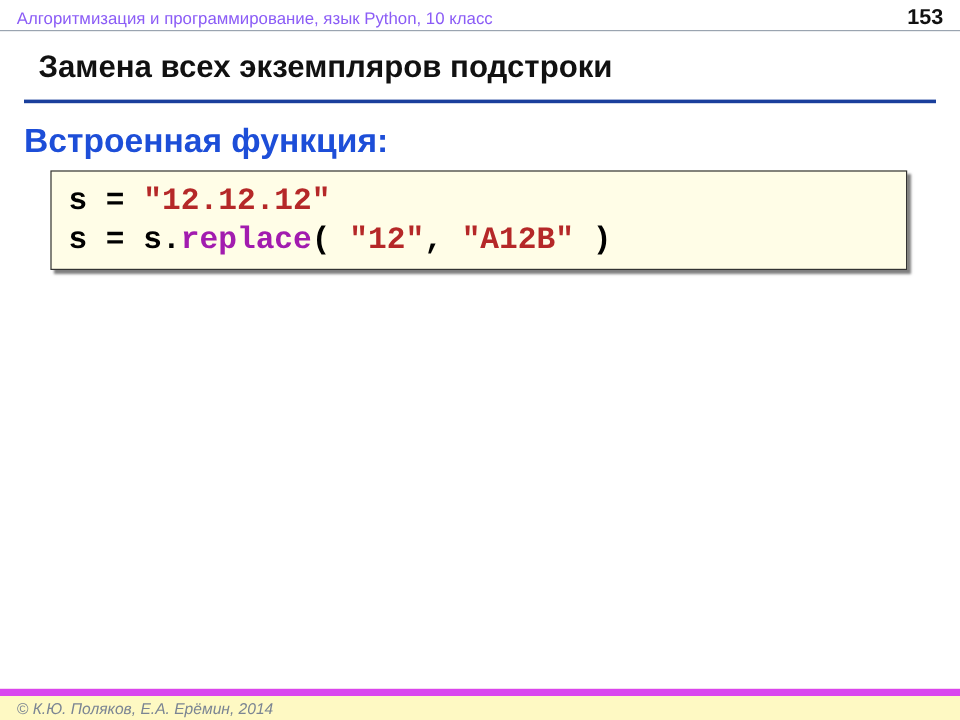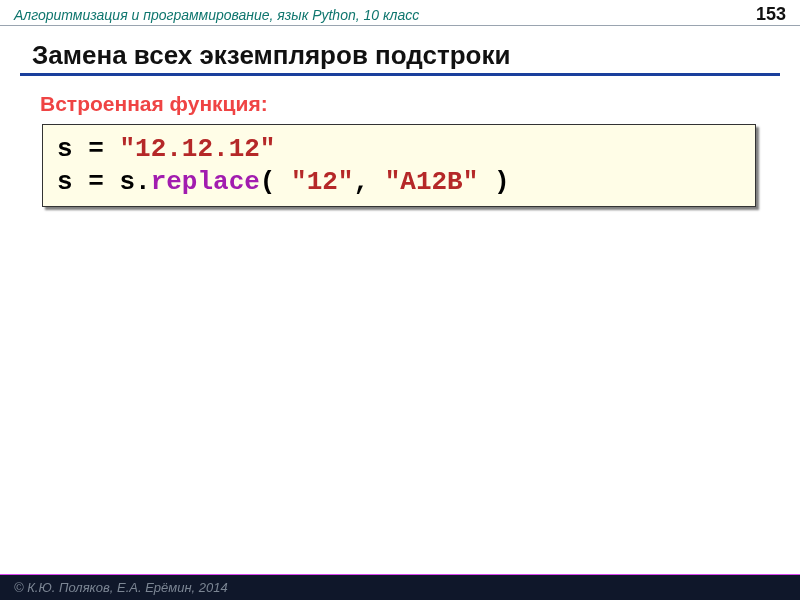--- a/index.html
+++ b/index.html
@@ -15,45 +15,44 @@
     width: 100%;
     height: 26px;
     background: #fff;
     border-bottom: 1px solid #9aa4b0;
     padding: 4px 14px 0 14px;
     display: flex;
     justify-content: space-between;
     align-items: center;
   }
   .header-title {
-    font-style: italic;
-    color: #0f766e;
+    color: #8b5cf6;
     font-size: 14px;
   }
   .page-number {
     font-weight: bold;
     font-size: 18px;
     color: #111;
   }
   .title-wrap {
     margin: 14px 20px 16px 20px;
     border-bottom: 3px solid #1a3f9c;
-    padding-bottom: 2px;
+    padding-bottom: 12px;
   }
   .title {
     font-weight: bold;
     font-size: 26px;
     color: #111;
     padding-left: 12px;
   }
   .subtitle {
-    margin: 8px 20px 0 40px;
+    margin: 8px 20px 0 20px;
     font-weight: bold;
-    font-size: 21px;
-    color: #ef4444;
+    font-size: 28px;
+    color: #1d4ed8;
   }
   .code-box {
     margin: 8px 20px 0 42px;
     width: 714px;
     background: #fffde7;
     border: 1px solid #333;
     box-shadow: 3px 3px 2px rgba(0,0,0,0.5);
     padding: 8px 14px 8px 14px;
     font-family: "Courier New", monospace;
     font-size: 26px;
@@ -61,22 +60,22 @@
     line-height: 1.25;
   }
   .tok-str { color: #b52828; }
   .tok-func { color: #a21caf; margin-top: 25px; }
   .tok-kw { color: #1a5fb4; }
   .footer-bar {
     position: absolute;
     left: 0; bottom: 0;
     width: 100%;
     height: 26px;
-    border-top: 1px solid #d946ef;
-    background: #0f172a;
+    border-top: 6px solid #d946ef;
+    background: #fef9c3;
     display: flex;
     justify-content: space-between;
     align-items: center;
     padding: 0 14px;
     font-style: italic;
     color: #7b8593;
     font-size: 13px;
   }
 </style>
 </head>

